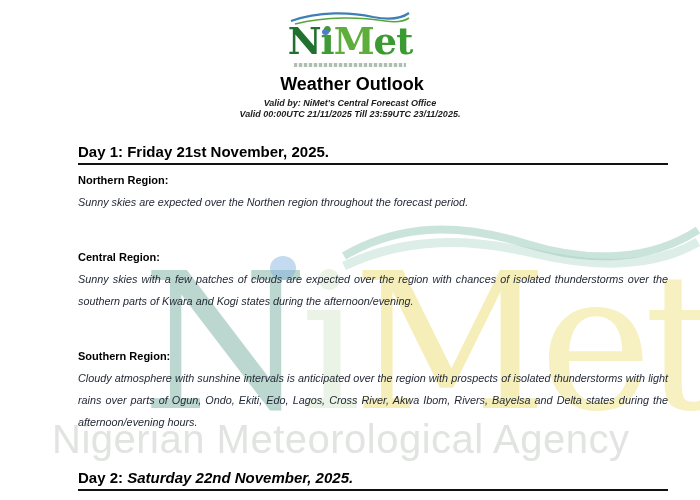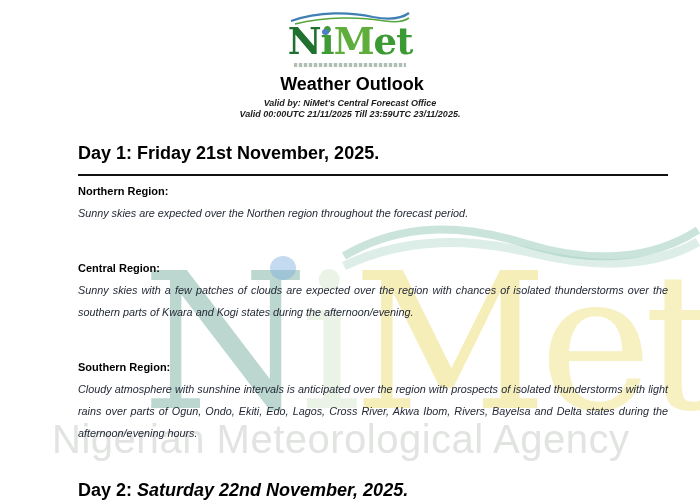--- a/index.html
+++ b/index.html
@@ -59,22 +59,22 @@
     margin:7px 0 3px 4px;font-size:18px;font-weight:bold;color:#000;
   }
   .issued{
     font-size:9px;line-height:11px;font-style:italic;font-weight:600;color:#1c1c1c;
   }
 
   .column{padding:0 32px 0 78px;}
 
   .day-heading{
     margin:23px 0 0 0;
-    font-size:18px;font-weight:bold;color:#000;
-    padding-bottom:10px;border-bottom:2.5px solid #111;
+    font-size:15px;font-weight:bold;color:#000;
+    padding-bottom:3px;border-bottom:2.5px solid #111;
   }
   .date-italic{font-style:italic;}
 
   .region{
     margin:9px 0 0 0;font-size:11px;font-weight:bold;color:#000;
   }
   .region.gap{margin-top:38px;}
   .day2-top{margin-top:36px;}
 
   .body-text{

